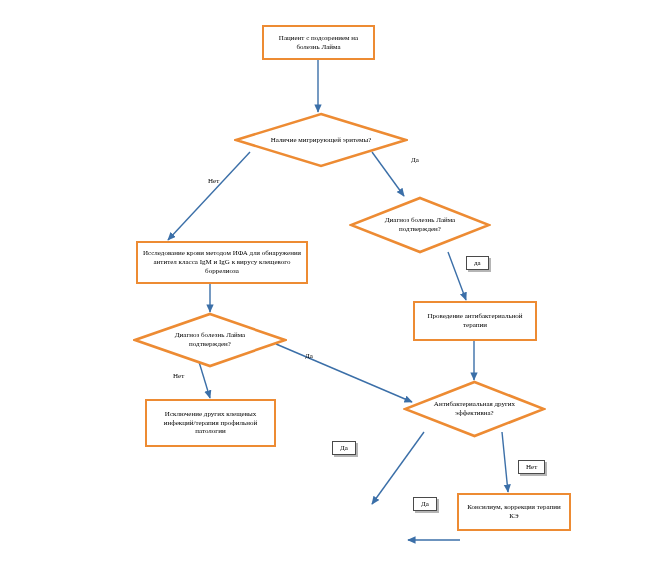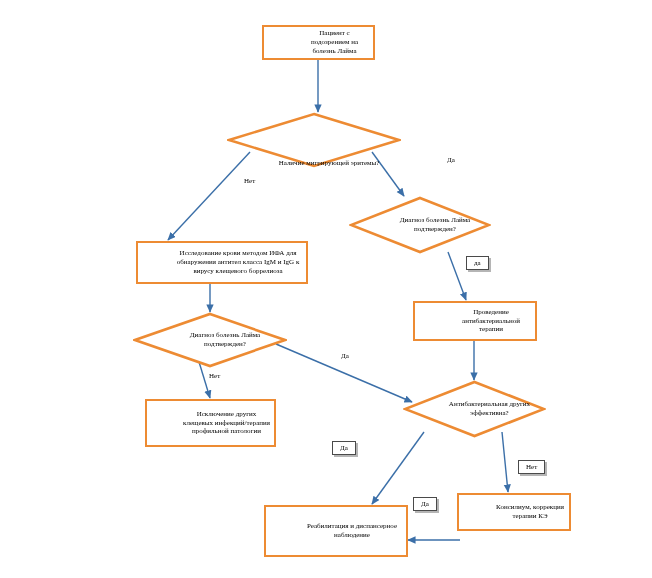--- a/index.html
+++ b/index.html
@@ -63,21 +63,21 @@
     font-family: Liberation Serif, serif;
     white-space: nowrap;
   }
   .edge-label.boxed {
     border: 1px solid #4a4a4a;
     background: #ffffff;
     box-shadow: 2px 2px 0 rgba(120,120,120,0.55);
     padding: 2px 7px;
     text-align: center;
   }
-  .t7 { font-size: 7px; padding-left: 36px; }
+  .t7 { font-size: 7px; }
 </style>
 </head>
 <body>
 
 <div id="canvas">
 
   <svg id="edges" viewBox="0 0 652 578" width="652" height="578">
     <defs>
       <marker id="arrow" markerWidth="7" markerHeight="7" refX="5.4" refY="2.6" orient="auto" markerUnits="strokeWidth">
         <path d="M0,0 L6,2.6 L0,5.2 z" fill="#3B6FA8"></path>
@@ -106,21 +106,21 @@
       <path d="M502,432 L508,492"></path>
 
       <path d="M460,540 L408,540"></path>
     </g>
   </svg>
 
   <div class="node proc t7" style="left:262px; top:25px; width:113px; height:35px;">
     <span>Пациент с подозрением на болезнь Лайма</span>
   </div>
 
-  <div class="dec-wrap" style="left:227px; top:112px; width:174px; height:56px;align-items:flex-end;">
+  <div class="dec-wrap" style="left:234px; top:112px; width:174px; height:56px;">
     <svg width="174" height="56" viewBox="0 0 174 56">
       <polygon points="87,2 172,28 87,54 2,28" fill="#ffffff" stroke="#ED8B33" stroke-width="2.6"></polygon>
     </svg>
     <span class="dec-label t7" style="width:110px;">Наличие мигрирующей эритемы?</span>
   </div>
 
   <div class="dec-wrap" style="left:349px; top:196px; width:142px; height:58px;">
     <svg width="142" height="58" viewBox="0 0 142 58">
       <polygon points="71,2 140,29 71,56 2,29" fill="#ffffff" stroke="#ED8B33" stroke-width="2.6"></polygon>
     </svg>
@@ -150,23 +150,20 @@
     <svg width="143" height="58" viewBox="0 0 143 58">
       <polygon points="71.5,2 141,29 71.5,56 2,29" fill="#ffffff" stroke="#ED8B33" stroke-width="2.6"></polygon>
     </svg>
     <span class="dec-label t7" style="width:90px;">Антибактериальная других эффективна?</span>
   </div>
 
   <div class="node proc t7" style="left:457px; top:493px; width:114px; height:38px;">
     <span>Консилиум, коррекция терапии КЭ</span>
   </div>
 
-  <div class="node proc t7" style="left:264px; top:505px; width:144px; height:52px;">
-    <span>Реабилитация и диспансерное наблюдение</span>
-  </div>
 
   <div class="edge-label t7" style="left:208px; top:177px;">Нет</div>
 
   <div class="edge-label t7" style="left:411px; top:156px;">Да</div>
 
   <div class="edge-label boxed t7" style="left:466px; top:256px;">да</div>
 
   <div class="edge-label t7" style="left:173px; top:372px;">Нет</div>
 
   <div class="edge-label t7" style="left:305px; top:352px;">Да</div>

